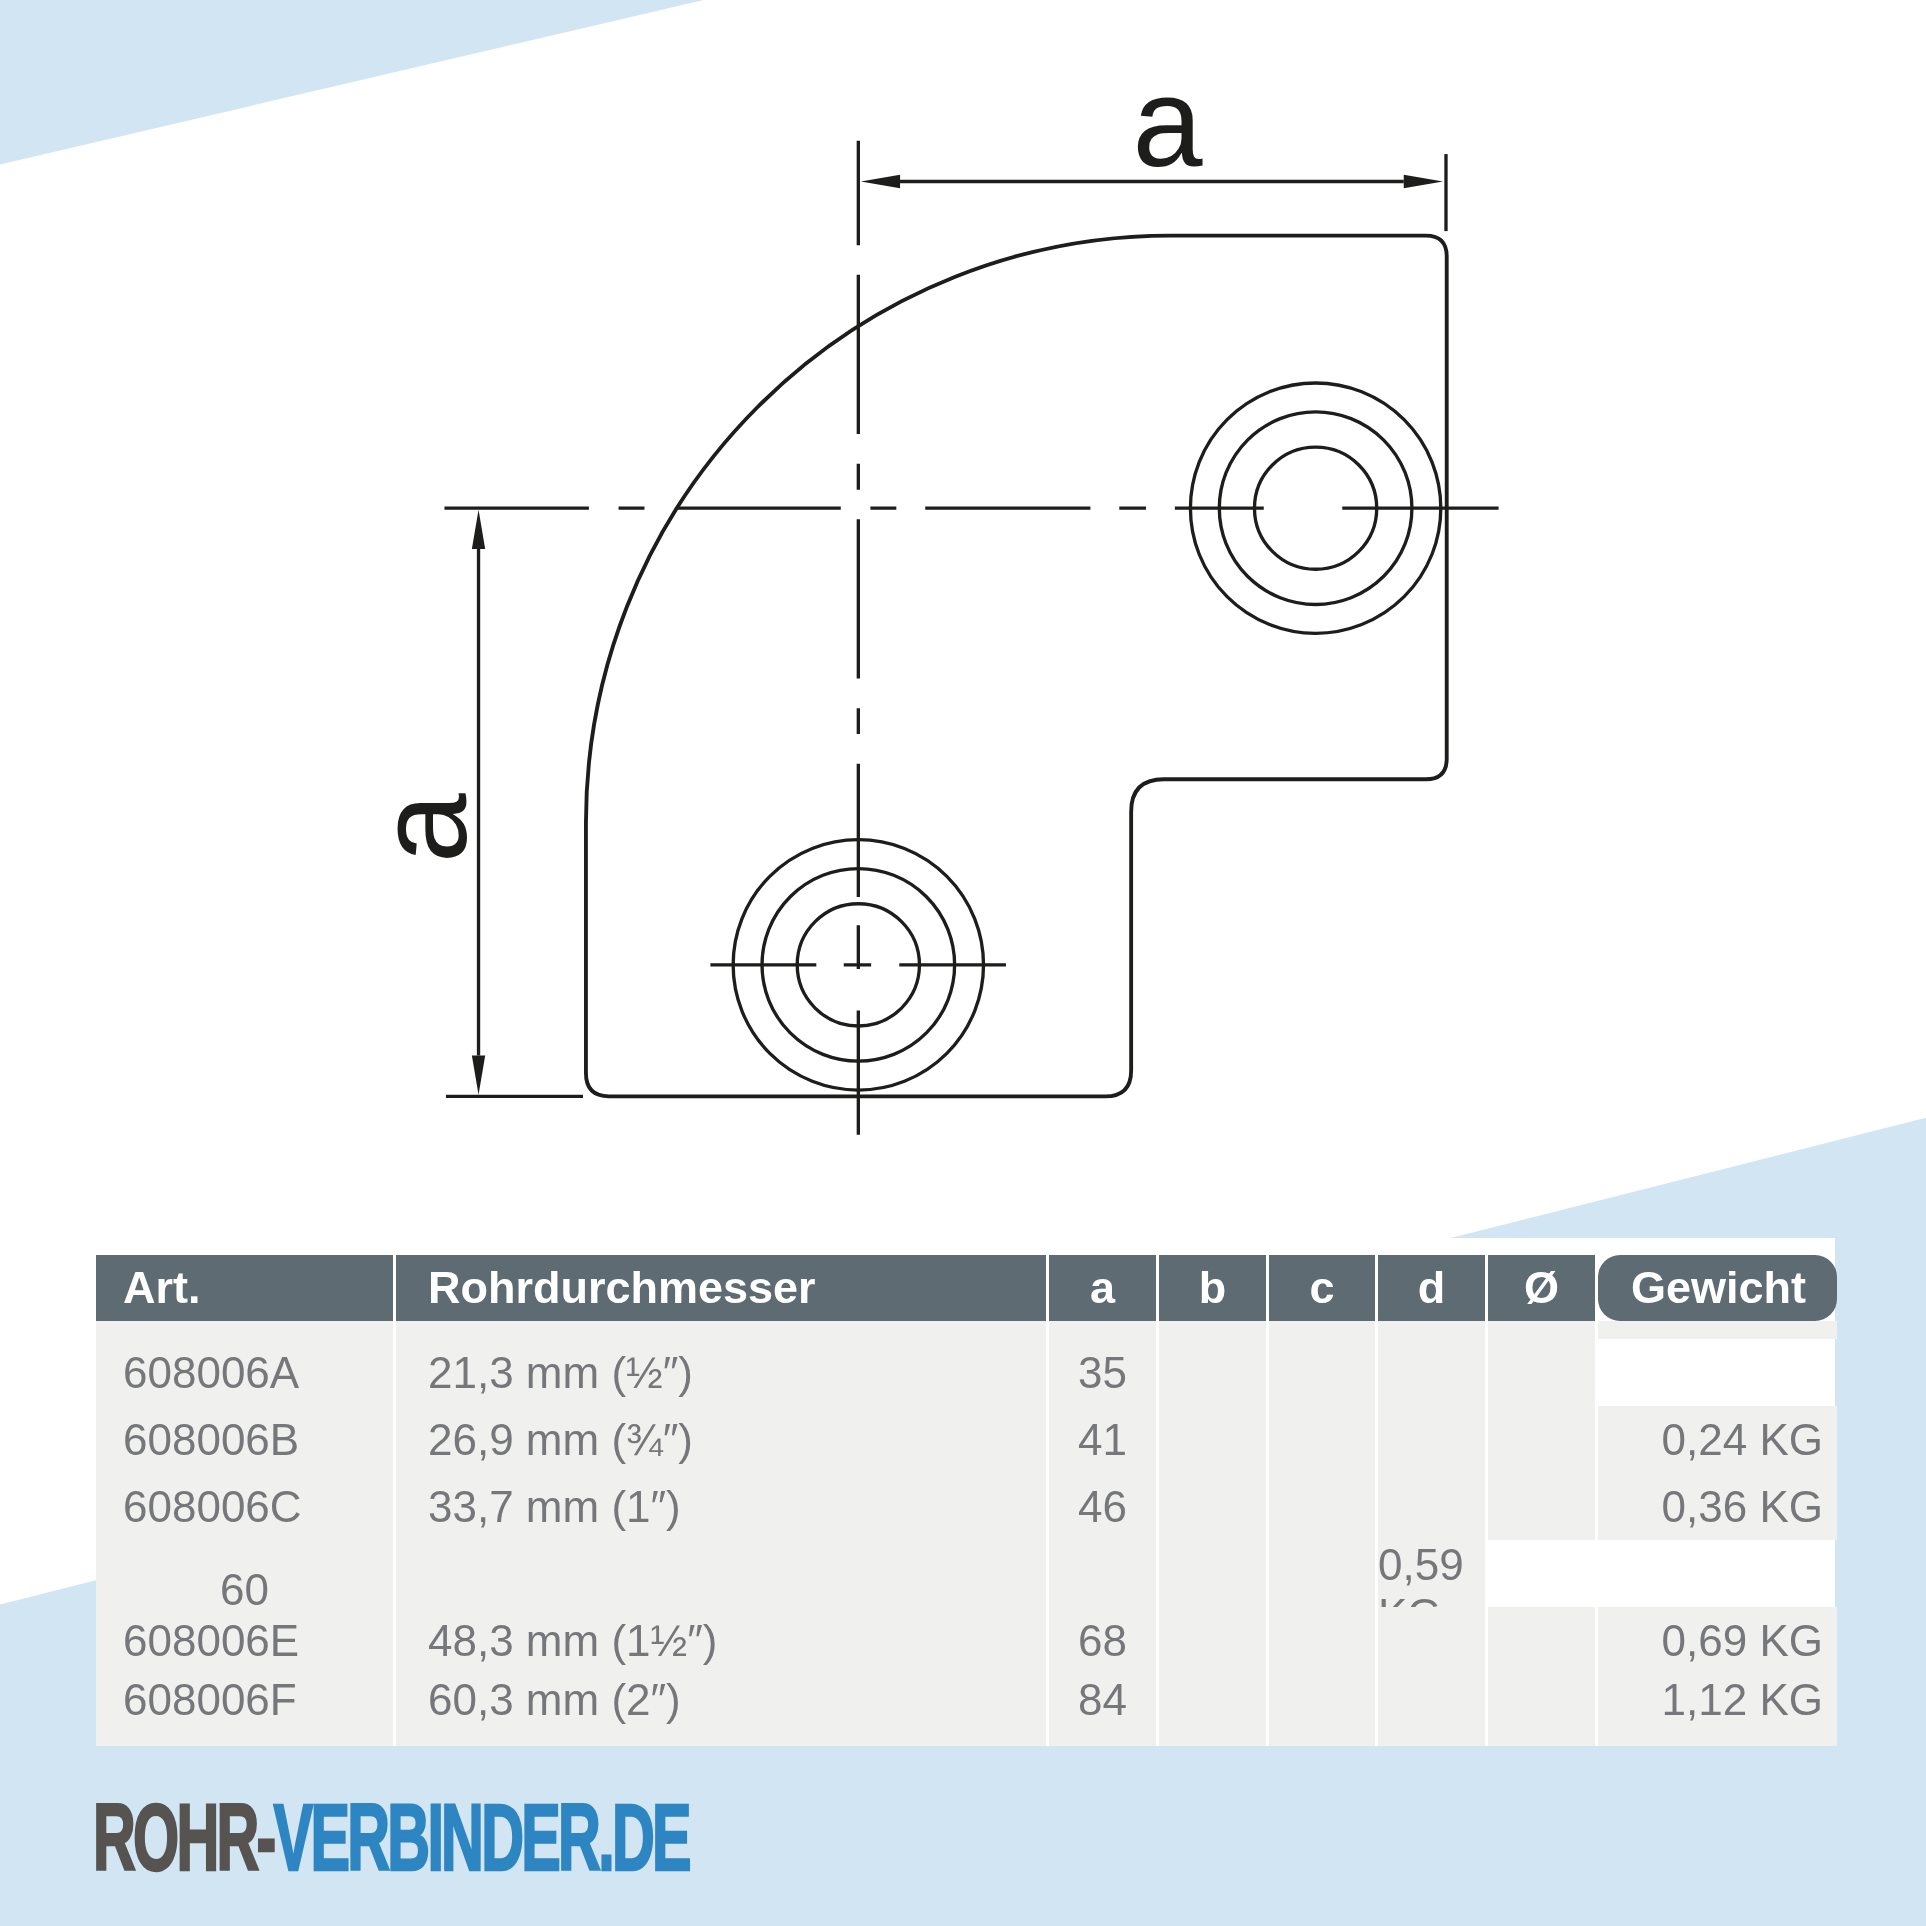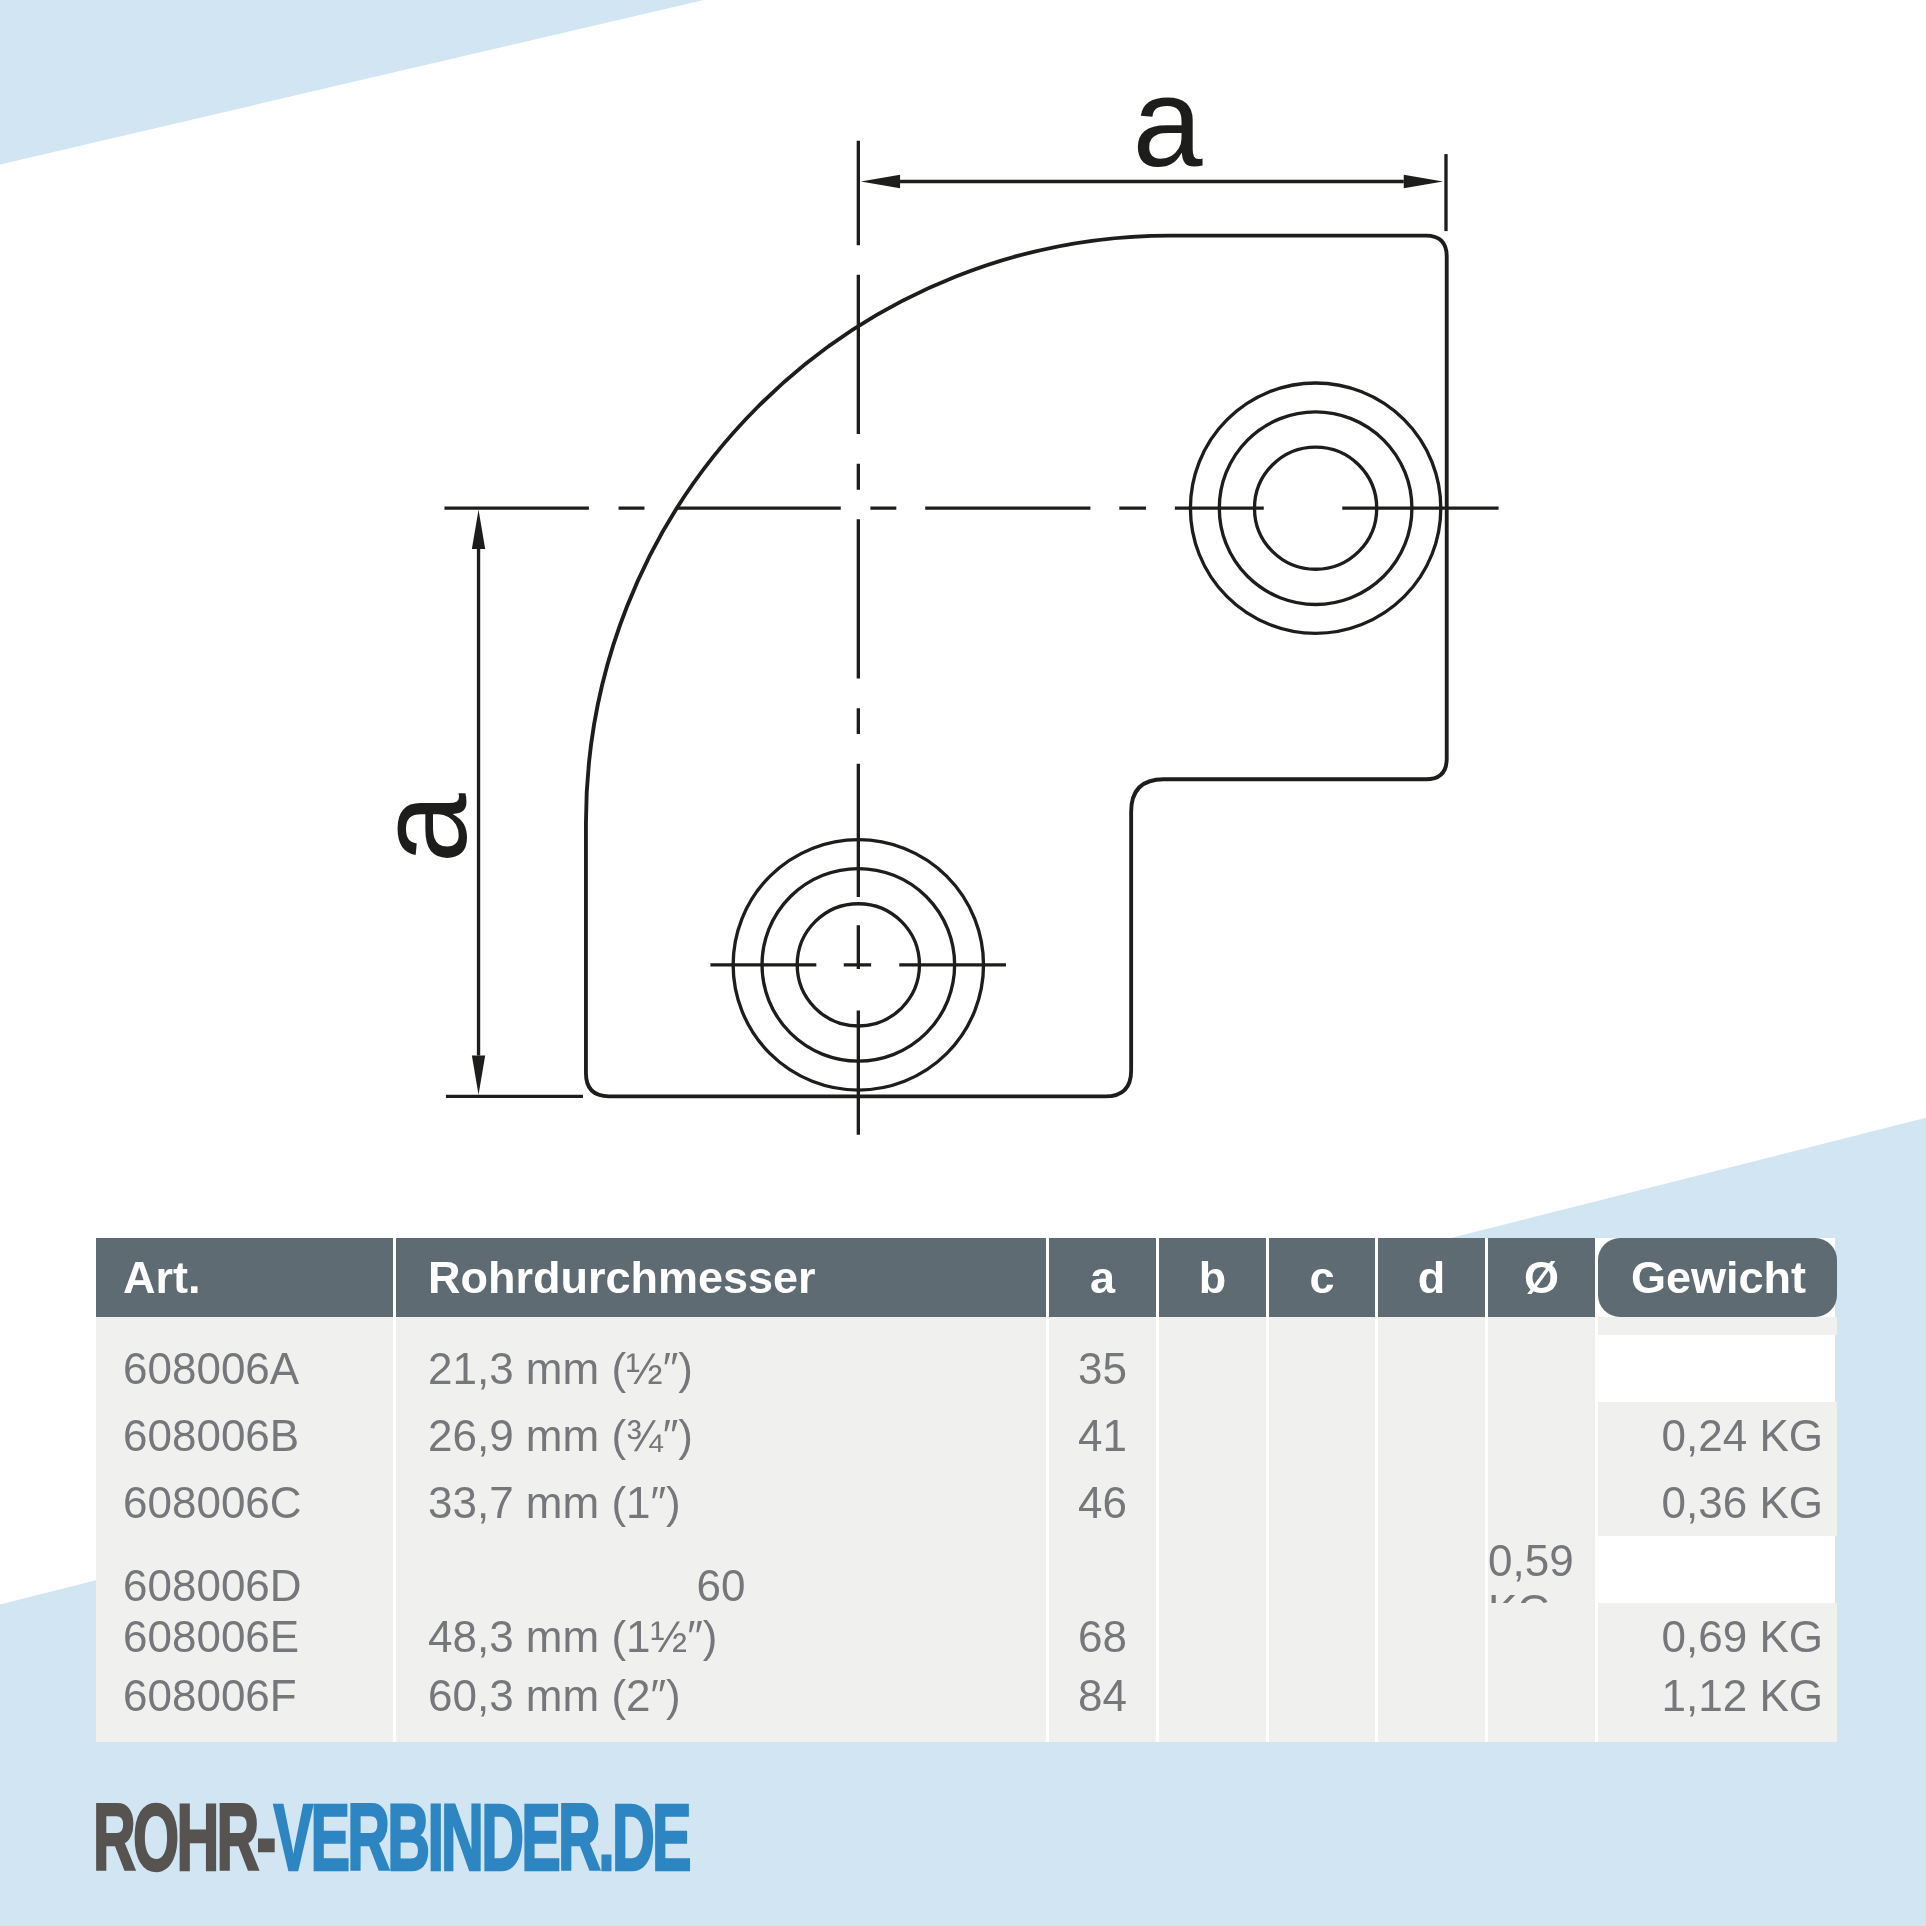--- a/index.html
+++ b/index.html
@@ -2,21 +2,21 @@
 <html style="font-size:12px"><head>
 <meta charset="utf-8">
 <style>
   html,body{margin:0;padding:0;}
   body{width:1926px;height:1926px;position:relative;background:#ffffff;overflow:hidden;
        font-family:"Liberation Sans", sans-serif;}
   #bg{position:absolute;left:0;top:0;width:1926px;height:1926px;}
   
   #tbl{position:absolute;left:96px;top:1238px;width:1739px;background:#ffffff;}
   .hrow,.brow{display:grid;grid-template-columns:297px 650px 107px 107px 106px 107px 107px 239px;column-gap:3px;}
-  .hrow{height:79px;}
+  .hrow{height:66px;margin-top:17px;}
   .hrow div{background:#5f6b72;color:#ffffff;font-size:45px;font-weight:bold;
             display:flex;align-items:center;}
   .brow{height:67px;}
   .brow div{background:#f0f0ef;color:#76777a;font-size:44px;display:flex;align-items:center;}
   .pl{padding-left:27px;justify-content:flex-start;}
   .pl2{padding-left:32px;justify-content:flex-start;}
   .ctr{justify-content:center;}
   .rgt{justify-content:flex-end;padding-right:14px;}
   .hrgt{justify-content:flex-end;padding-right:31px;border-radius:22px;}
   
@@ -113,21 +113,20 @@
     <div class="pl">608006C</div>
       <div class="pl2">33,7 mm (1″)</div>
     <div class="ctr">46</div>
       <div></div>
       <div></div>
       <div></div>
       <div></div>
       <div class="rgt">0,36 KG</div>
   </div>
   <div class="brow">
-    <div class="pl">608006D</div>
     <div class="ctr">60</div>
       <div></div>
       <div></div>
       <div></div>
       <div></div>
       <div class="rgt">0,59 KG</div>
   </div>
   <div class="brow">
     <div class="pl">608006E</div>
       <div class="pl2">48,3 mm (1½″)</div>

